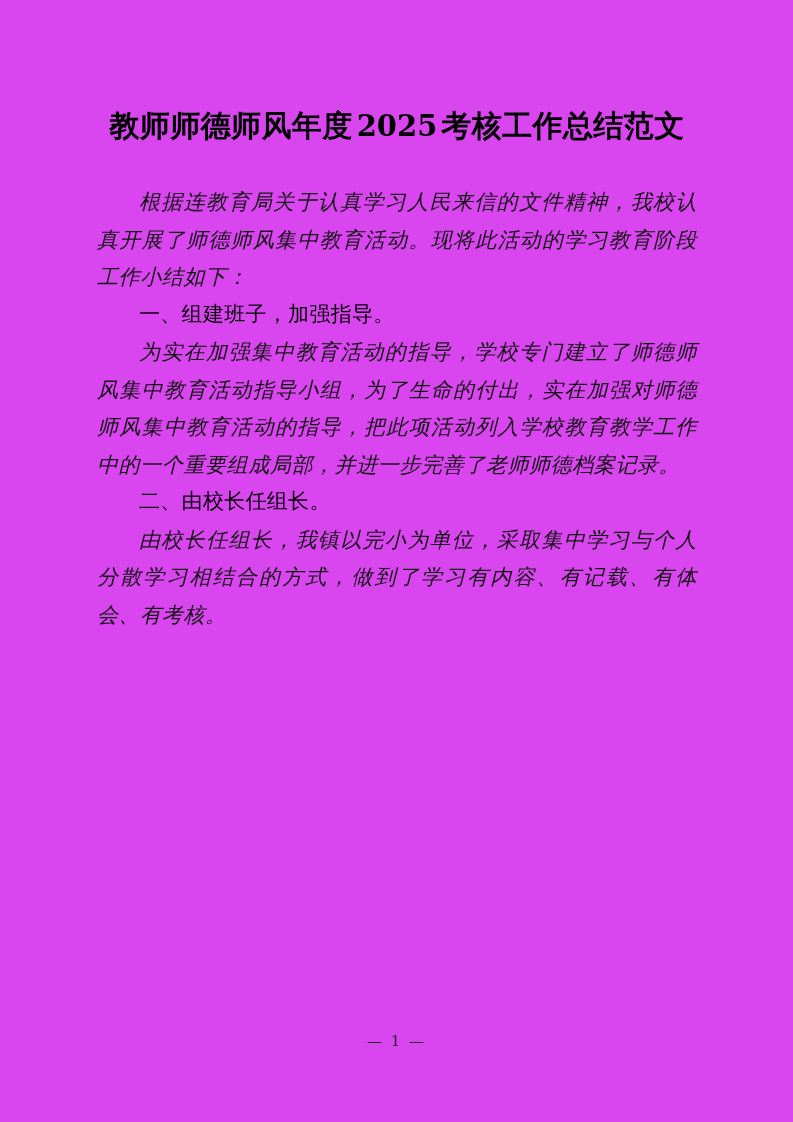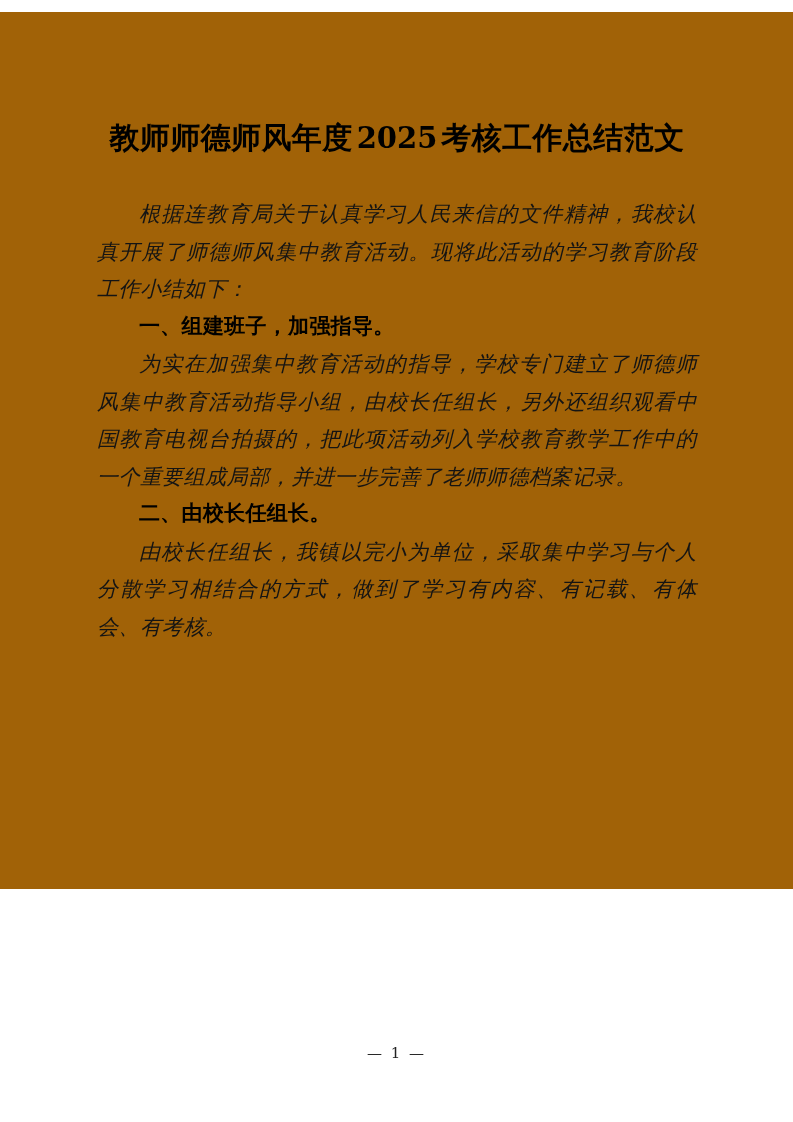--- a/index.html
+++ b/index.html
@@ -15,24 +15,24 @@
     position: relative;
     overflow: hidden;
     font-family: "DejaVu Serif", serif;
     color: #000000;
     -webkit-font-smoothing: antialiased;
   }
 
   .page {
     position: absolute;
     left: 0;
-    top: 12px;
+    top: 0;
     width: 793px;
-    height: 877px;
-    background: #a16207;
+    height: 1122px;
+    background: #d946ef;
   }
 
   
   .content {
     position: absolute;
     left: 97px;
     top: 0;
     width: 600px;
   }
 
@@ -75,21 +75,21 @@
     color: #141414;
     font-style: italic;
     font-weight: 400;
   }
 
   
   p.heading {
     margin: 0;
     font-family: "DejaVu Sans", "Liberation Sans", sans-serif;
     font-size: 21px;
-    font-weight: 700;
+    font-weight: 400;
     line-height: 37.5px;
     text-indent: 42px;
     letter-spacing: 0.3px;
     color: #000000;
     text-align: left;
   }
 
   
   .page-footer {
     position: absolute;
@@ -108,21 +108,21 @@
 
 <div class="page">
 
   <div class="content">
 
     <h1 class="doc-title"><span>教师师德师风年度</span><span class="year">2025</span><span>考核工作总结范文</span></h1>
 
     <div class="body-block">
       <p class="para">根据连教育局关于认真学习人民来信的文件精神，我校认真开展了师德师风集中教育活动。现将此活动的学习教育阶段工作小结如下：</p>
       <p class="heading">一、组建班子，加强指导。</p>
-      <p class="para">为实在加强集中教育活动的指导，学校专门建立了师德师风集中教育活动指导小组，由校长任组长，另外还组织观看中国教育电视台拍摄的，把此项活动列入学校教育教学工作中的一个重要组成局部，并进一步完善了老师师德档案记录。</p>
+      <p class="para">为实在加强集中教育活动的指导，学校专门建立了师德师风集中教育活动指导小组，为了生命的付出，实在加强对师德师风集中教育活动的指导，把此项活动列入学校教育教学工作中的一个重要组成局部，并进一步完善了老师师德档案记录。</p>
       <p class="heading">二、由校长任组长。</p>
       <p class="para">由校长任组长，我镇以完小为单位，采取集中学习与个人分散学习相结合的方式，做到了学习有内容、有记载、有体会、有考核。</p>
     </div>
 
   </div>
 
   <div class="page-footer">— 1 —</div>
 
 </div>
 

